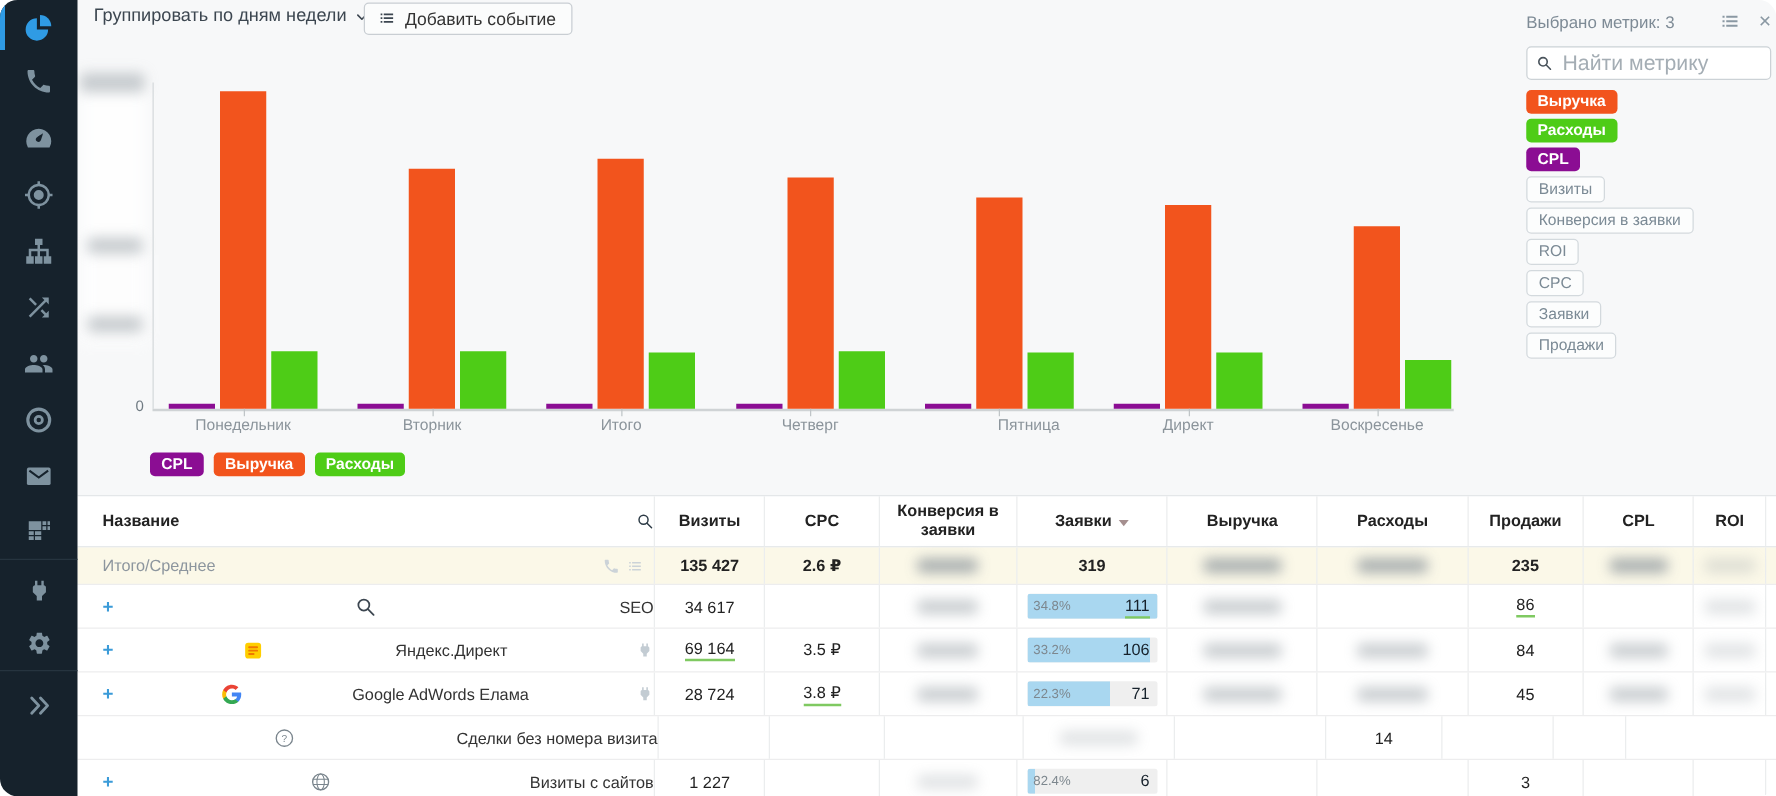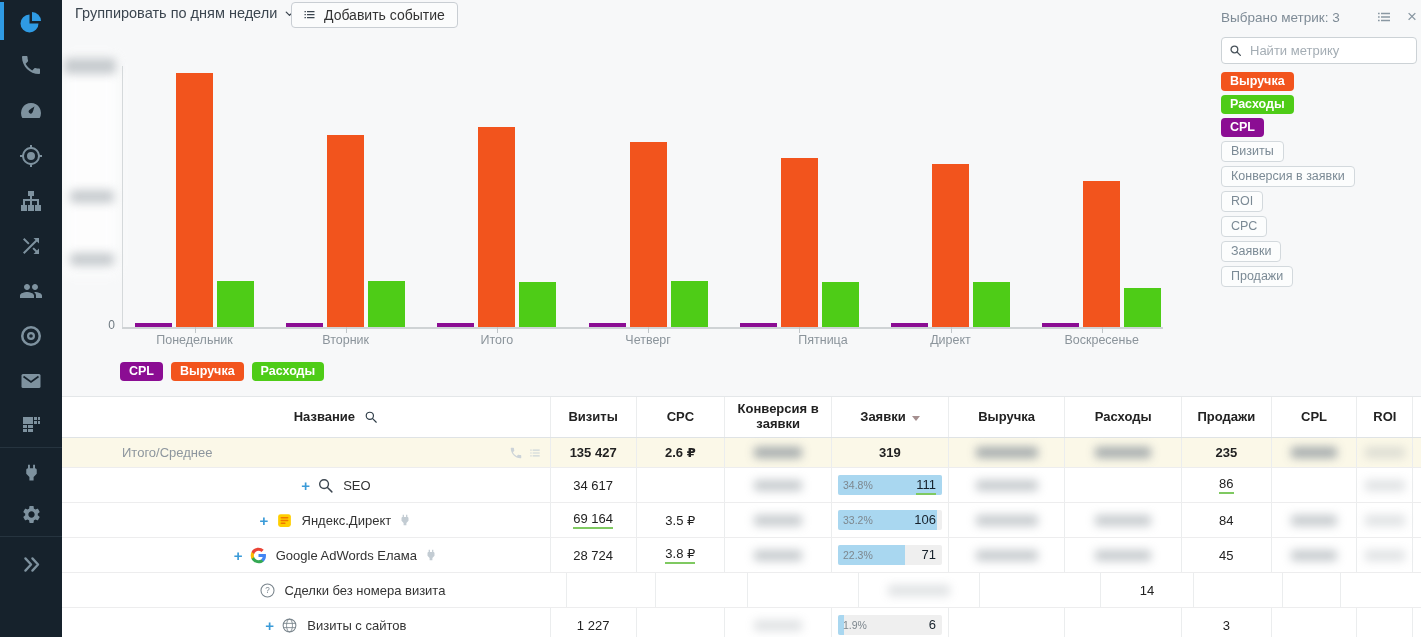--- a/index.html
+++ b/index.html
@@ -1,17 +1,17 @@
 <!DOCTYPE html>
 <html><head>
 <meta charset="utf-8">
 <style>
   html,body{margin:0;padding:0;background:#fff;}
   .stage{position:relative;width:1421px;height:637px;overflow:hidden;
-         font-family:"Liberation Sans","DejaVu Sans",sans-serif;color:#333;}
+         font-family:"Liberation Sans","DejaVu Sans",sans-serif;color:#333;border-radius:14px;}
   
   .sidebar{position:absolute;left:0;top:0;width:62px;height:637px;background:#16222c;z-index:10;}
   .sb-item{position:absolute;left:0;width:62px;height:30px;display:flex;align-items:center;justify-content:center;color:#7e929f;cursor:pointer;}
   .sb-item .icn{width:24px;height:24px;}
   .sb-item.small .icn{width:21px;height:21px;}
   .active-bar{position:absolute;left:0;top:2px;width:4px;height:38px;background:#2f9be4;}
   .sb-divider{position:absolute;left:0;width:62px;height:1px;background:#26343f;}
   .icn{display:inline-block;line-height:0;}
   .icn svg{width:100%;height:100%;}
   
@@ -36,28 +36,28 @@
   .tag.sel{color:#fff;font-weight:bold;}
   .tag.avail{background:#fcfdfd;border:1px solid #d3d9dd;color:#7b8a95;}
   
   .panel{position:absolute;left:1221px;top:6px;width:196px;}
   .panel-head{display:flex;align-items:center;height:22px;}
   .panel-title{flex:1;font-size:13.5px;color:#7e8b96;}
   .plist{width:18px;height:18px;color:#8a98a3;cursor:pointer;margin-right:14px;}
   .pclose{font-size:17px;color:#8a98a3;cursor:pointer;line-height:14px;}
   .searchbox{margin-top:9px;height:25px;background:#fff;border:1px solid #ccd2d6;border-radius:4px;display:flex;align-items:center;padding:0 7px;gap:6px;}
   .searchbox .icn{width:13px;height:13px;color:#4a545c;}
-  .searchbox input{border:none;outline:none;flex:1;font-size:13px;font-family:inherit;color:#333;background:transparent;min-width:0;}
+  .searchbox input{border:none;outline:none;flex:1;font-size:17px;font-family:inherit;color:#333;background:transparent;min-width:0;}
   .searchbox input::placeholder{color:#a4adb4;}
   #tags{margin-top:8px;}
   
   .table{position:absolute;left:62px;top:396px;width:1359px;height:241px;background:#fff;}
   .trow{display:flex;align-items:stretch;border-bottom:1px solid #ededee;}
   .cell{display:flex;align-items:center;justify-content:center;border-right:1px solid #ebedee;font-size:13px;color:#222;position:relative;}
-  .c0{width:465px;justify-content:center;padding-left:20px;box-sizing:border-box;margin-left:40px;}
+  .c0{width:465px;justify-content:space-between;padding-left:20px;box-sizing:border-box;}
   .c1{width:88px;}.c2{width:91px;}.c3{width:110px;}.c4{width:120px;}.c5{width:120px;}
   .c6{width:120px;}.c7{width:92px;}.c8{width:88px;}.c9{width:57px;}
   .c10{width:8px;border-right:none;}
   .thead{height:40px;border-top:1px solid #e4e7e9;border-bottom:1px solid #dfe3e5;font-weight:bold;color:#2d3b46;}
   .thead .cell{text-align:center;line-height:1.15;font-size:13px;}
   .thead .c0 .icn{width:14px;height:14px;margin-left:9px;color:#2d3b46;}
   .tri{width:0;height:0;border-left:4px solid transparent;border-right:4px solid transparent;border-top:5px solid #a58f8f;margin-left:6px;margin-top:2px;}
   .total{height:29px;background:#fbf8e8;font-weight:bold;}
   .total .tname{font-weight:normal;color:#8d969e;font-size:13px;}
   .total .ticons{margin-left:auto;margin-right:8px;display:flex;gap:5px;color:#ccd3d8;}
@@ -420,21 +420,21 @@
         <div class="cell c1">
           <span class="tv">1 227</span>
         </div>
         <div class="cell c2"></div>
         <div class="cell c3">
           <span class="bb light" style="width:48px"></span>
         </div>
         <div class="cell c4">
           <div class="lbar">
             <div class="lfill" style="width:6%"></div>
-            <span class="lpct">1.9%</span>
+            <span class="lpct">82.4%</span>
             <span class="lval">6</span>
           </div>
         </div>
         <div class="cell c5"></div>
         <div class="cell c6"></div>
         <div class="cell c7">
           <span class="tv">3</span>
         </div>
         <div class="cell c8"></div>
         <div class="cell c9"></div>

